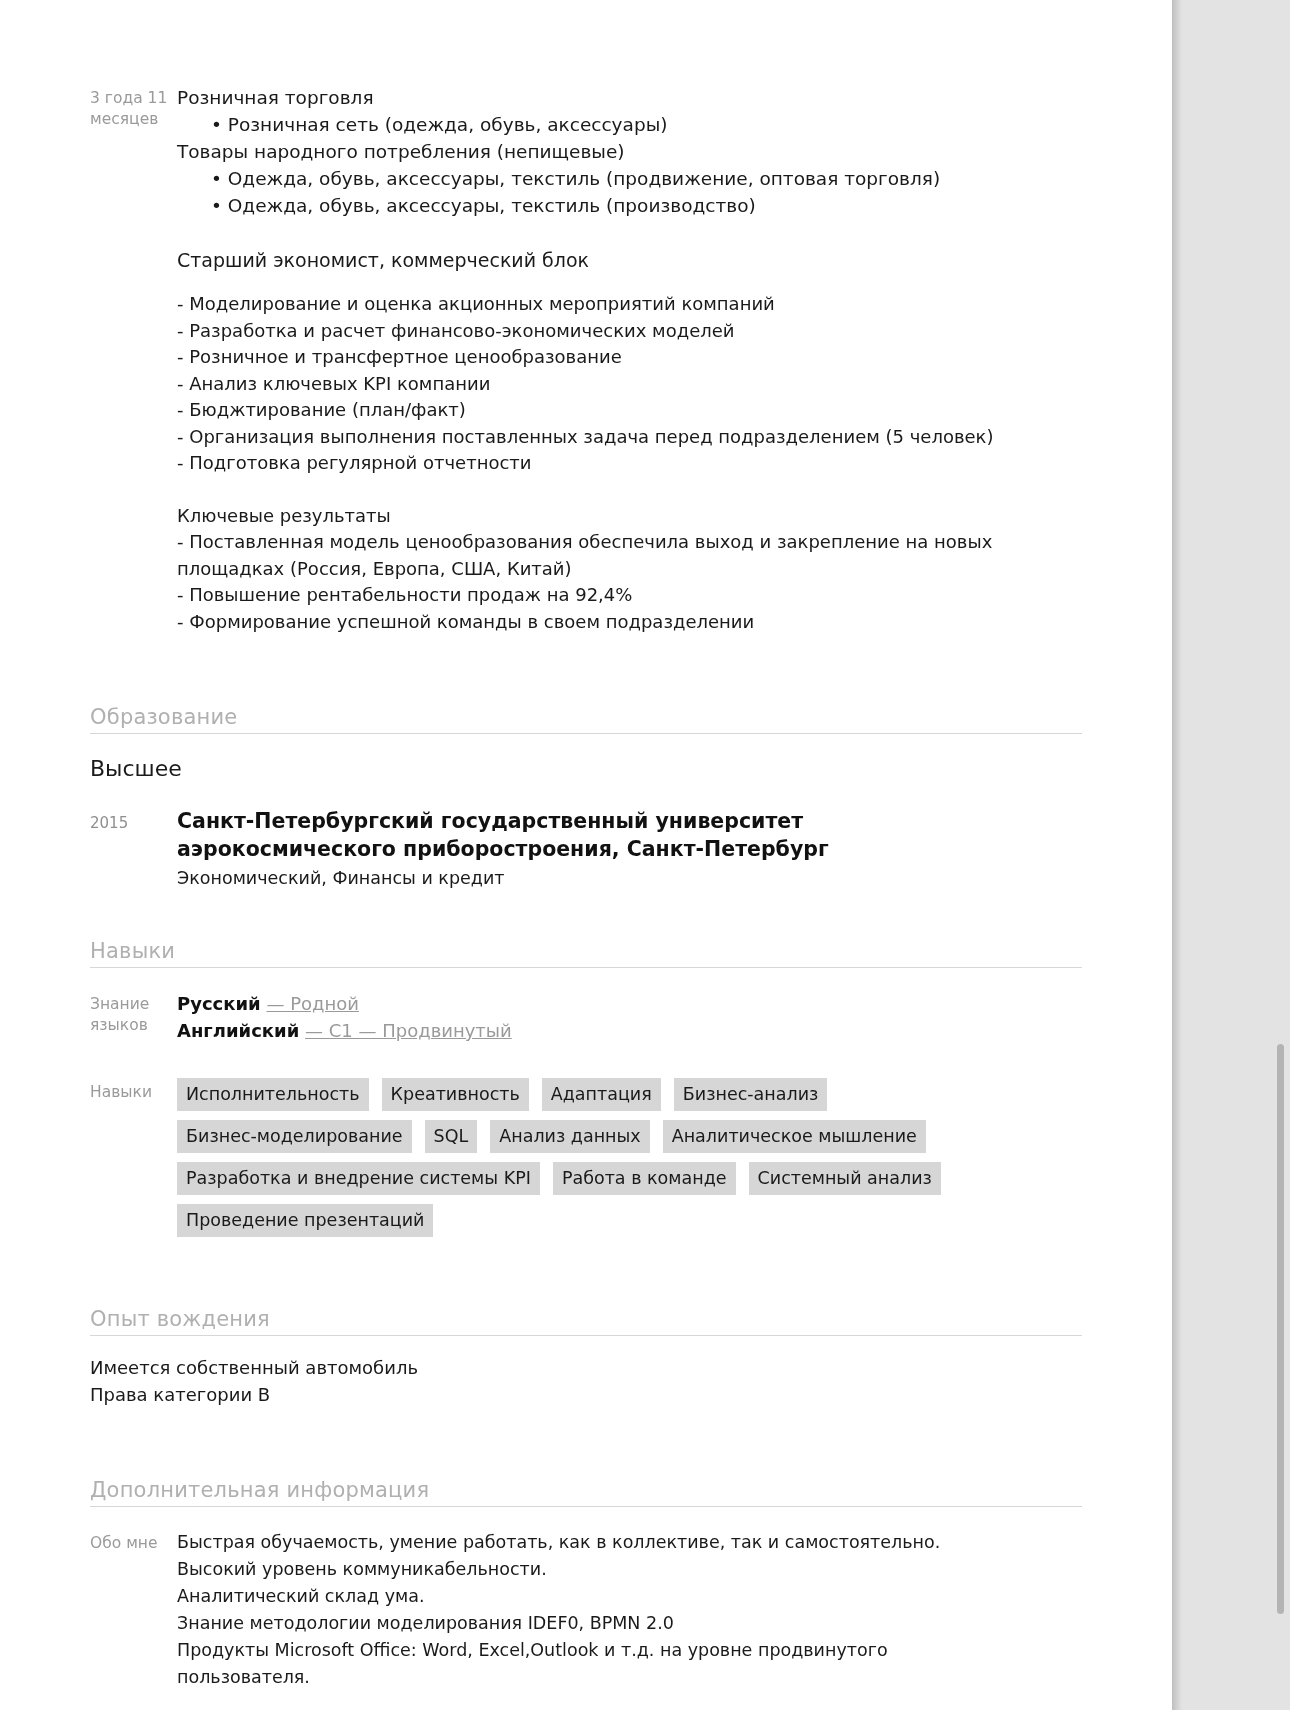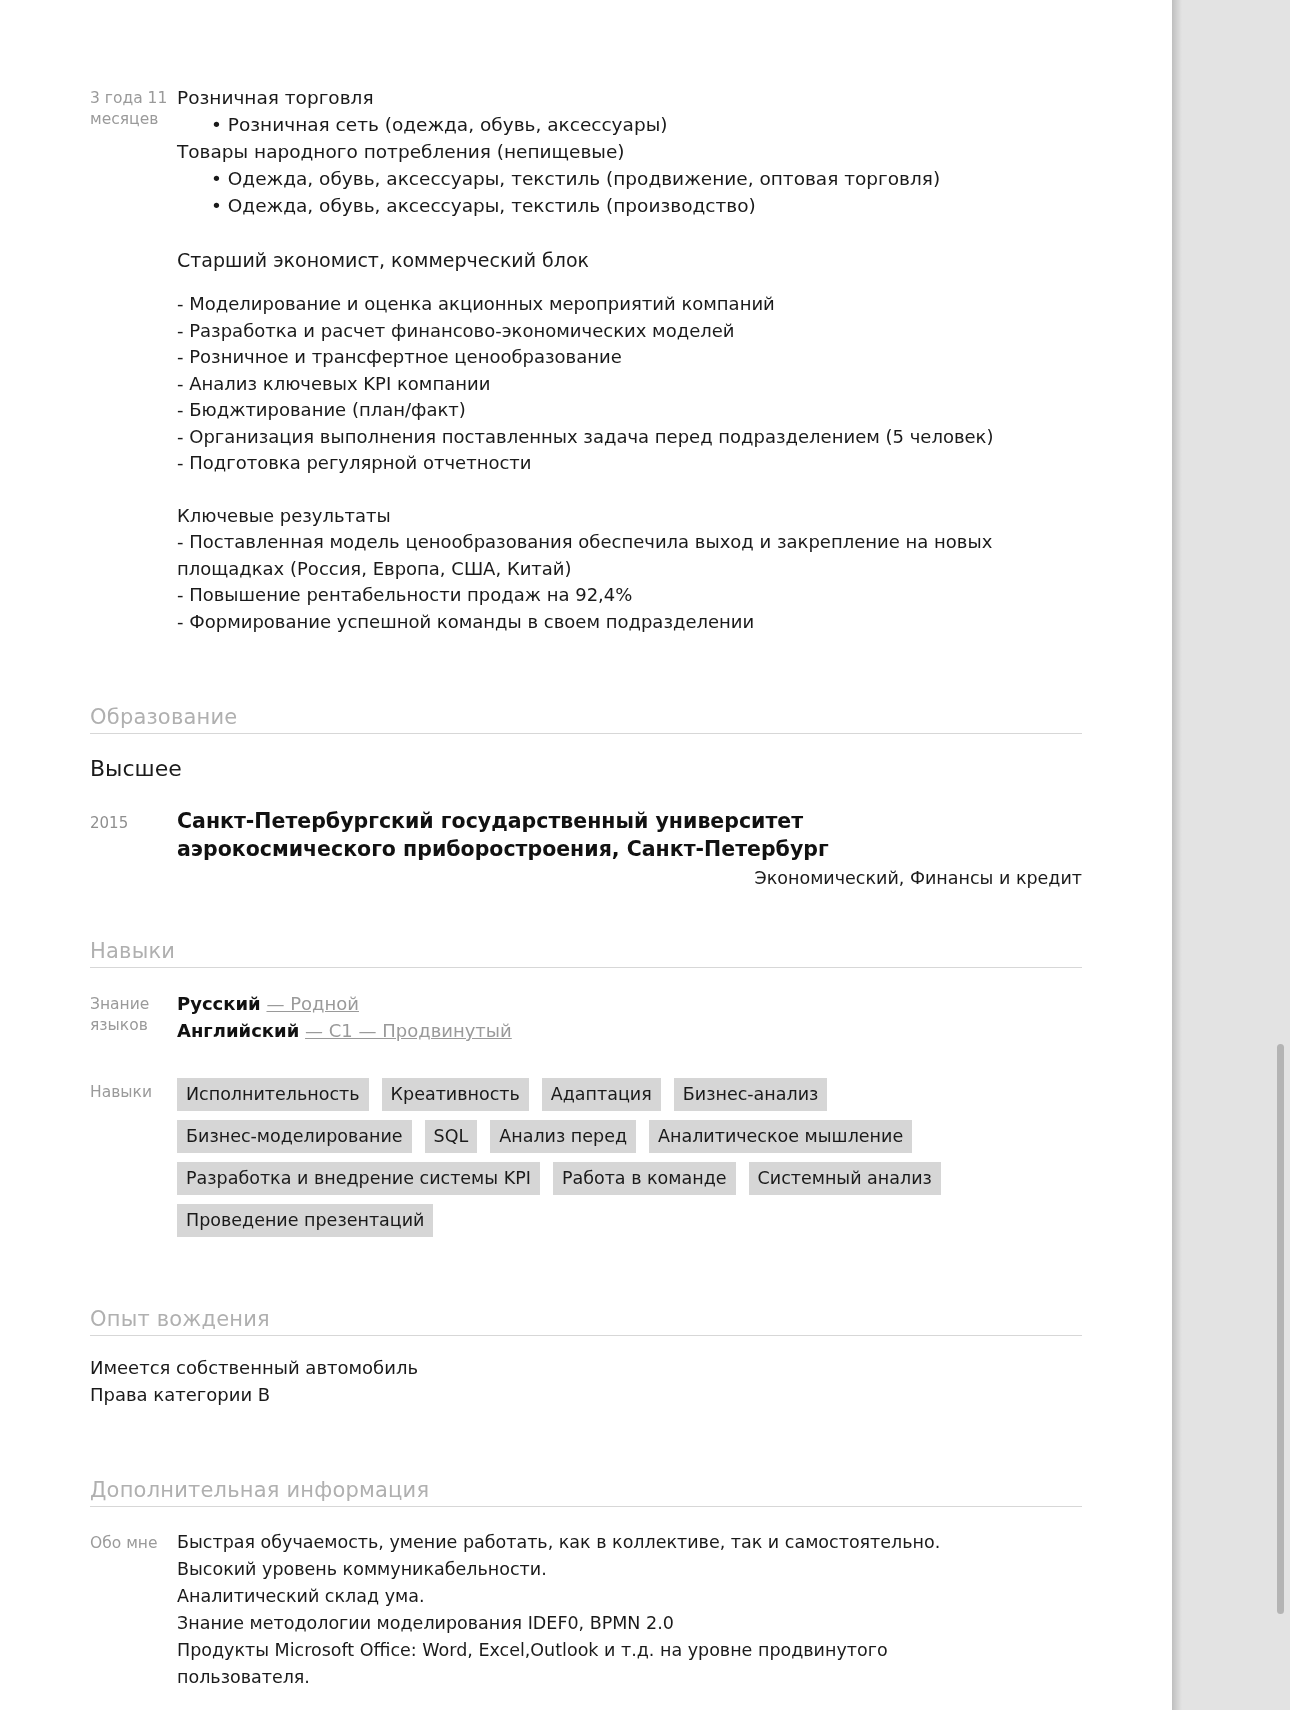--- a/index.html
+++ b/index.html
@@ -136,21 +136,20 @@
     font-size: 20.5px;
     line-height: 28px;
     font-weight: bold;
     color: #111111;
   }
   .edu-faculty {
     font-size: 17.5px;
     line-height: 26px;
     color: #1a1a1a;
     margin-top: 2px;
-    text-align: right;
   }
 
   
   .lang-line {
     font-size: 18px;
     line-height: 27px;
     color: #1a1a1a;
   }
   .lang-name {
     font-weight: bold;
@@ -283,21 +282,21 @@
     <div class="row">
       <div class="col-label">Навыки</div>
       <div class="col-body">
         <div class="tags">
           <span class="tag">Исполнительность</span>
           <span class="tag">Креативность</span>
           <span class="tag">Адаптация</span>
           <span class="tag">Бизнес-анализ</span>
           <span class="tag">Бизнес-моделирование</span>
           <span class="tag">SQL</span>
-          <span class="tag">Анализ перед</span>
+          <span class="tag">Анализ данных</span>
           <span class="tag">Аналитическое мышление</span>
           <span class="tag">Разработка и внедрение системы KPI</span>
           <span class="tag">Работа в команде</span>
           <span class="tag">Системный анализ</span>
           <span class="tag">Проведение презентаций</span>
         </div>
       </div>
     </div>
 
     <div class="gap-xl"></div>

